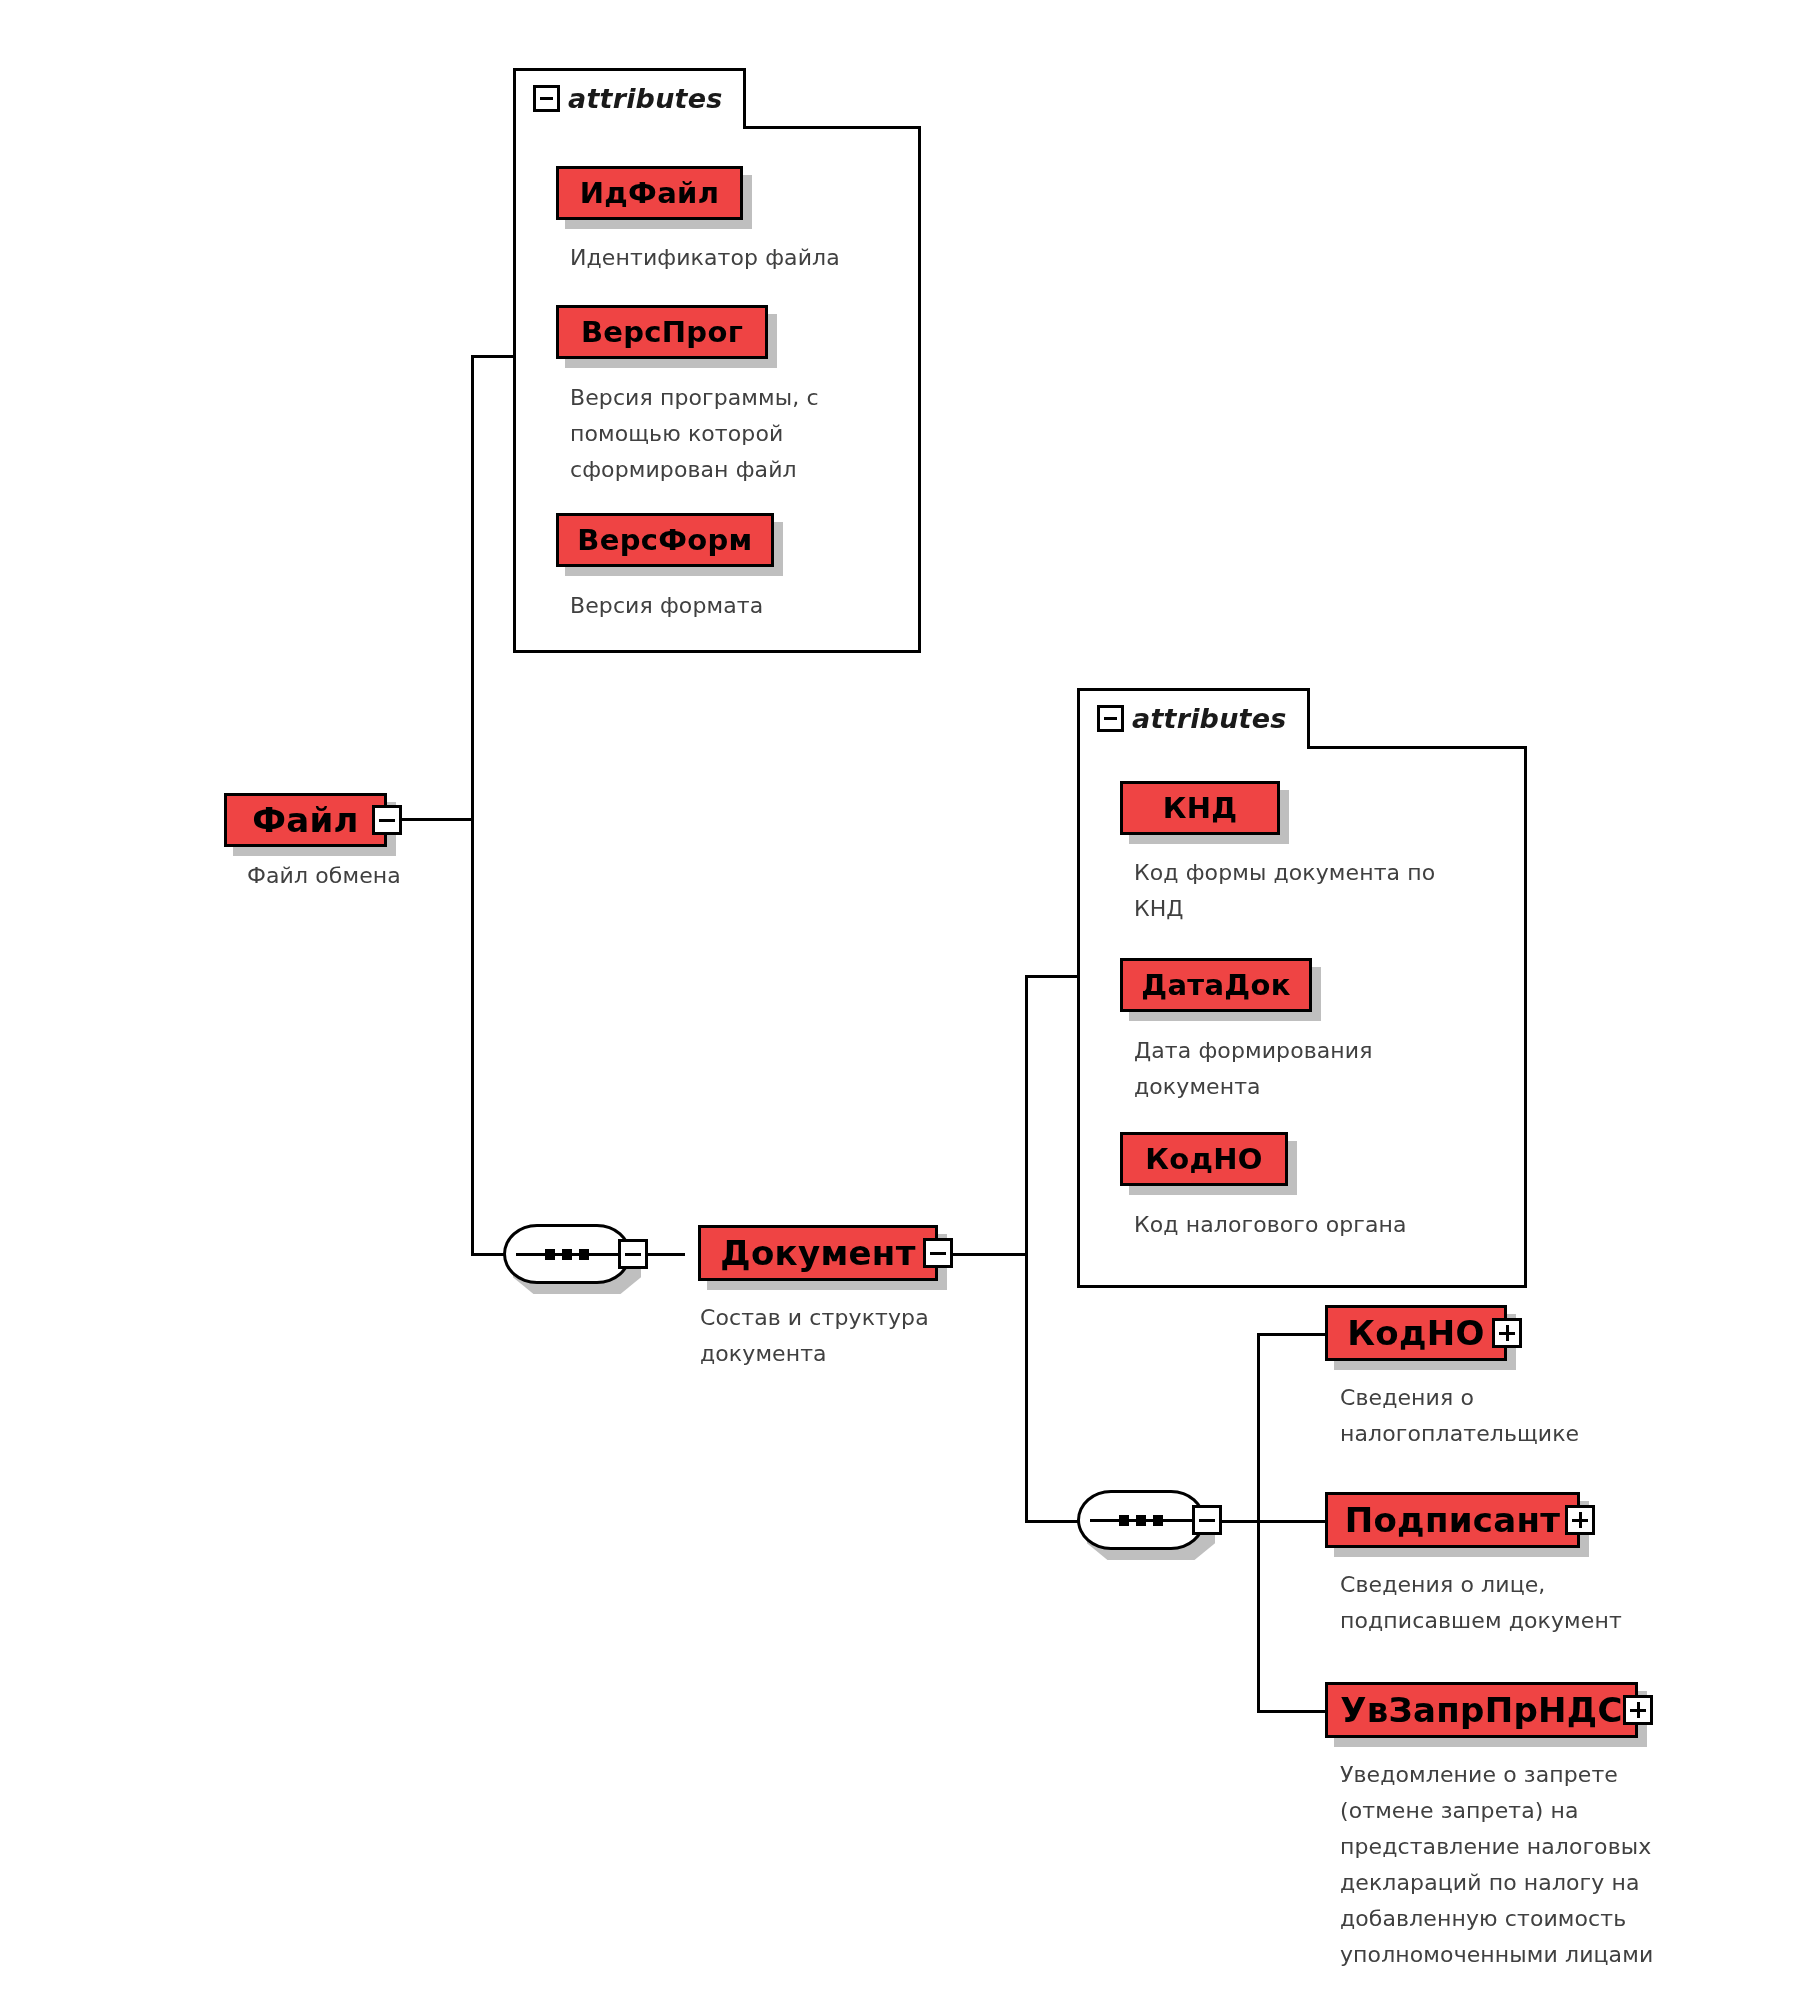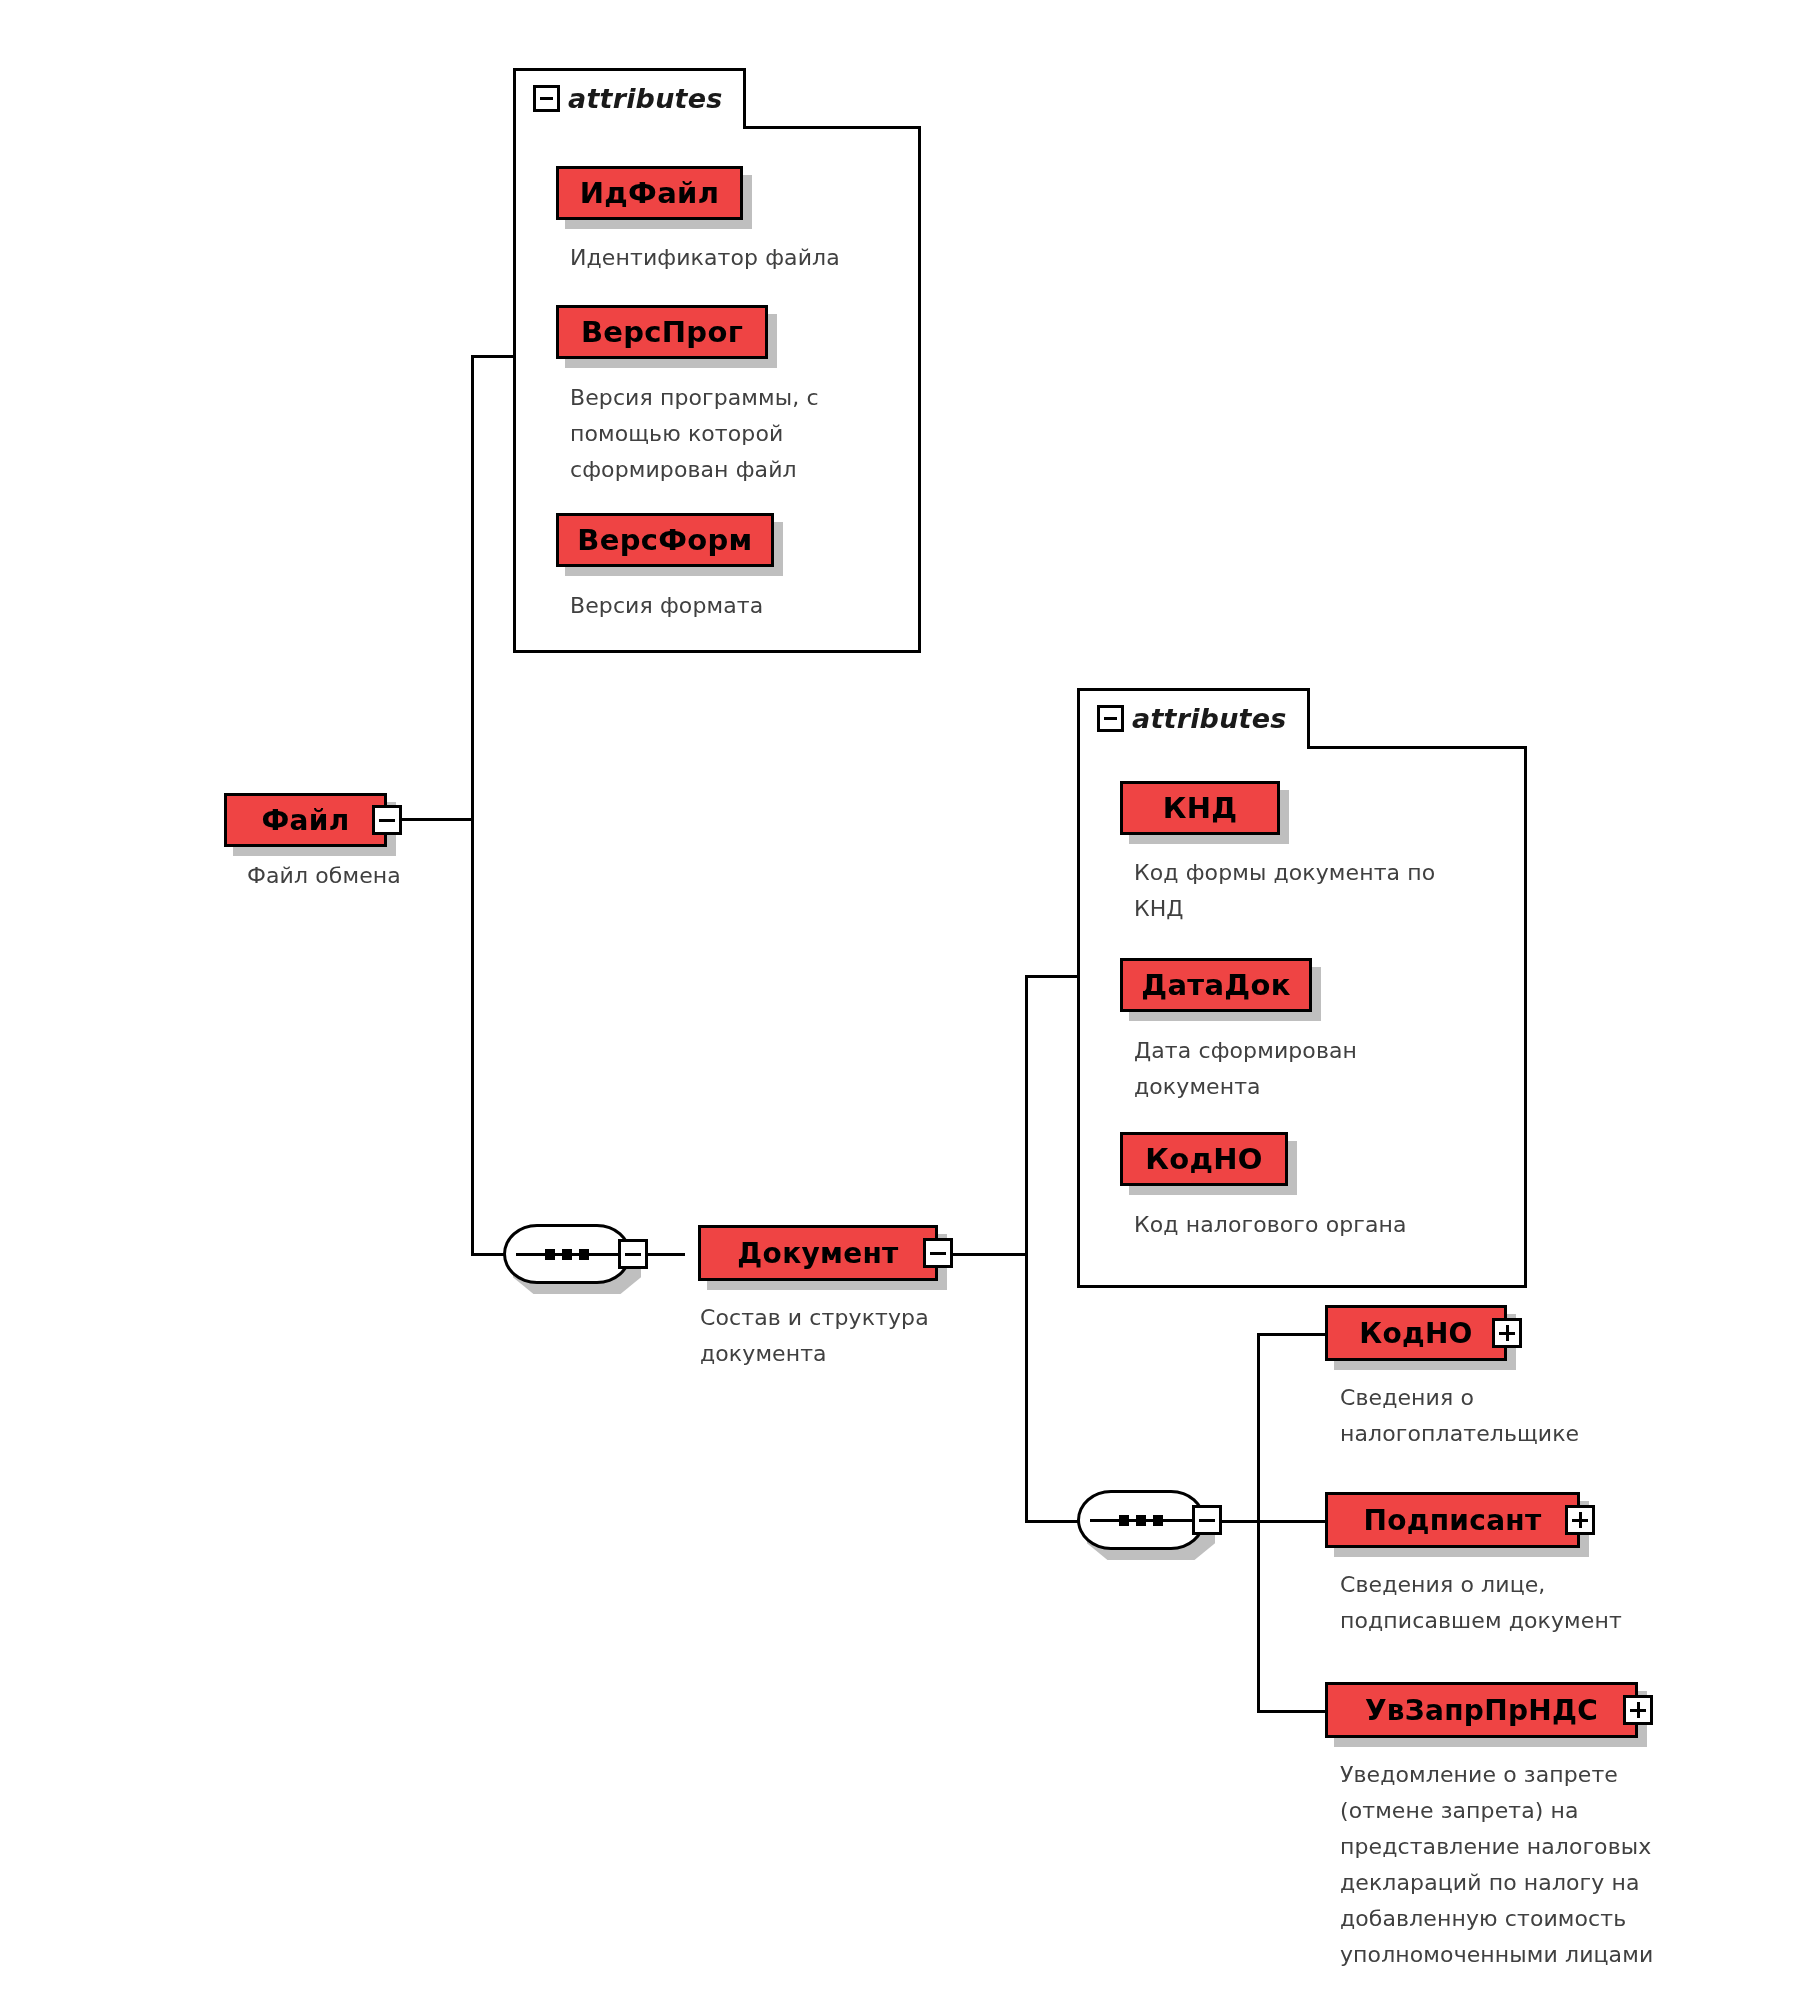--- a/index.html
+++ b/index.html
@@ -46,21 +46,21 @@
   .node .shadow{
     position:absolute;left:9px;top:9px;width:100%;height:100%;
     background:#bfbfbf;
   }
   .node .body{
     position:absolute;left:0;top:0;width:100%;height:100%;
     box-sizing:border-box;background:#ef4444;border:3px solid #000;
     display:flex;align-items:center;justify-content:center;
   }
   .node .nm{
-    font-weight:bold;font-size:28px;color:#000;white-space:nowrap;
+    font-weight:bold;font-size:34px;color:#000;white-space:nowrap;
     letter-spacing:.3px;
   }
   .node .exp-wrap{
     position:absolute;top:50%;margin-top:-15px;right:-15px;z-index:4;
   }
   .node .exp{width:30px;height:30px;}
 
   
   .node.attr .nm{font-size:29px;}
 
@@ -215,21 +215,21 @@
   </div>
   <div class="desc" style="left:1134px;top:855px;width:380px;">Код формы документа по
 КНД</div>
 
   <div class="node attr" style="left:1120px;top:958px;width:192px;height:54px;">
     <div class="shadow"></div>
     <div class="body">
       <span class="nm">ДатаДок</span>
     </div>
   </div>
-  <div class="desc" style="left:1134px;top:1033px;width:380px;">Дата сформирован
+  <div class="desc" style="left:1134px;top:1033px;width:380px;">Дата формирования
 документа</div>
 
   <div class="node attr" style="left:1120px;top:1132px;width:168px;height:54px;">
     <div class="shadow"></div>
     <div class="body">
       <span class="nm">КодНО</span>
     </div>
   </div>
   <div class="desc" style="left:1134px;top:1207px;width:400px;">Код налогового органа</div>
 

